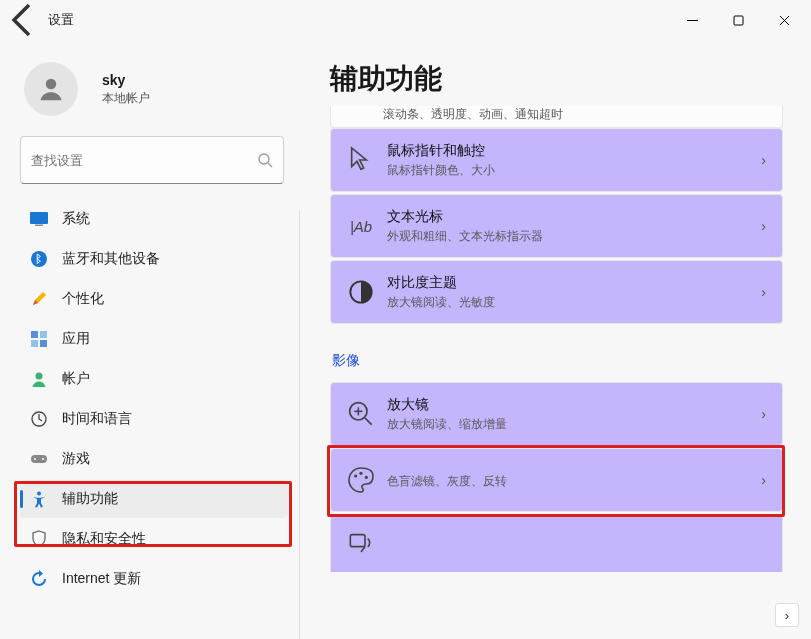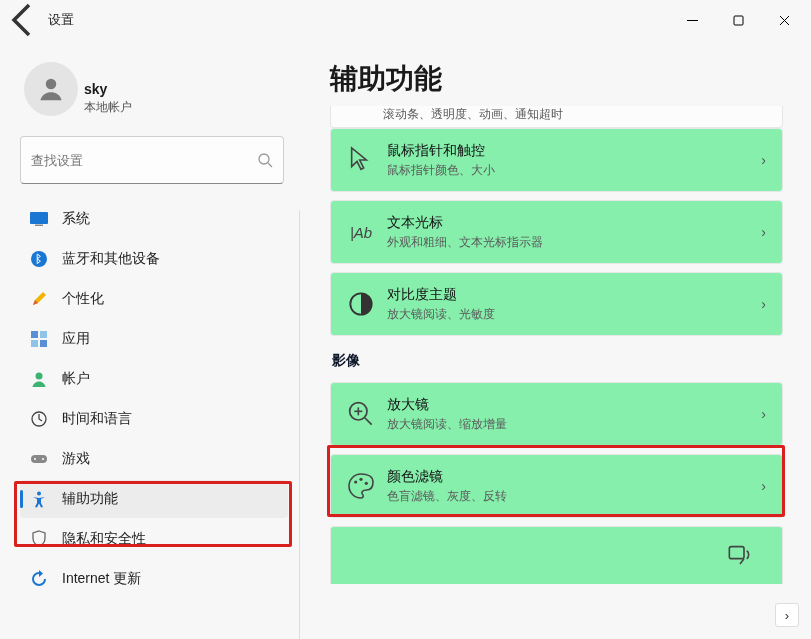--- a/index.html
+++ b/index.html
@@ -43,22 +43,22 @@
     height: calc(100% - 40px);
   }
   .sidebar {
     width: 300px;
     padding: 12px 10px 0 18px;
     flex-shrink:0;
     position:relative;
   }
   .user-row {
     display:flex;
-    align-items:flex-end;
-    gap:6px;
+    align-items:center;
+    gap:24px;
     padding:10px 6px 20px 6px;
   }
   .avatar {
     width:54px;height:54px;border-radius:50%;
     background:#e4e4e4;
     display:flex;align-items:center;justify-content:center;
   }
   .avatar svg{width:30px;height:30px;fill:#7a7a7a;}
   .uname{font-size:14px;font-weight:600;}
   .uacct{font-size:12px;color:#555;margin-top:2px;}
@@ -113,33 +113,33 @@
   .partial-card{
     border:1px solid #e6e6e6;background:#fcfcfc;border-radius:0 0 4px 4px;
     border-top:none;
     height:22px;display:flex;align-items:flex-start;
     padding:0 16px 6px 52px;
     font-size:12px;color:#5a5a5a;
     position:relative;
     font-family:Liberation Mono, monospace;
   }
   .card{
-    border:1px solid #e6e6e6;background:#86efac;border-radius:4px;
+    border:1px solid #e6e6e6;background:#c4b5fd;border-radius:4px;
     height:64px;display:flex;align-items:center;
-    padding:0 16px 0 14px;margin-bottom:8px;cursor:pointer;justify-content:flex-end;
+    padding:0 16px 0 14px;margin-bottom:2px;cursor:pointer;
   }
   .card .cicon{
     width:32px;height:32px;display:flex;align-items:center;justify-content:center;
     margin-right:10px;
   }
   .card .ctexts{flex:1;}
   .card .ctitle{font-size:14px;color:#111;}
   .card .cdesc{font-size:12px;color:#5a5a5a;margin-top:2px;}
   .card .chev{font-size:14px;color:#555;}
-  .section-label{font-size:14px;font-weight:700;margin:16px 0 12px 2px;color:#0f172a;}
+  .section-label{font-size:14px;font-weight:400;margin:28px 0 12px 2px;color:#1d4ed8;}
   .highlight-red{
     position:absolute;border:3px solid #d9201c;pointer-events:none;border-radius:2px;
   }
   .hl-left{left:14px;top:481px;width:278px;height:66px;}
   .hl-right{left:327px;top:445px;width:458px;height:72px;}
   .fab{
     position:absolute;right:12px;bottom:12px;width:24px;height:24px;
     display:flex;align-items:center;justify-content:center;
     background:#fff;border:1px solid #ddd;border-radius:3px;
     font-size:13px;color:#333;cursor:pointer;
@@ -357,21 +357,20 @@
     <div class="card">
       <span class="cicon">
           <svg viewBox="0 0 24 24">
             <path d="M12 3a9 9 0 1 0 0 18c2 0 2-2 1-3s0-3 3-3 5-2 5-6-4-6-9-6z" stroke="#444" stroke-width="1.2" fill="none"></path>
             <circle cx="8" cy="9" r="1.2" fill="#444"></circle>
             <circle cx="12" cy="7" r="1.2" fill="#444"></circle>
             <circle cx="16" cy="10" r="1.2" fill="#444"></circle>
           </svg>
         </span>
       <div class="ctexts">
-        <div class="ctitle">颜色滤镜</div>
         <div class="cdesc">色盲滤镜、灰度、反转</div>
       </div>
       <span class="chev">›</span>
     </div>
 
     <div class="card" style="height:58px;border-bottom:none;border-radius:4px 4px 0 0;">
       <span class="cicon">
           <svg viewBox="0 0 24 24">
             <rect x="4" y="5" width="11" height="9" rx="1.5" stroke="#444" stroke-width="1.2" fill="none"></rect>
             <path d="M17 8c2 1 2 5 0 6M15 14l-3 4" stroke="#444" stroke-width="1.2" fill="none"></path>

